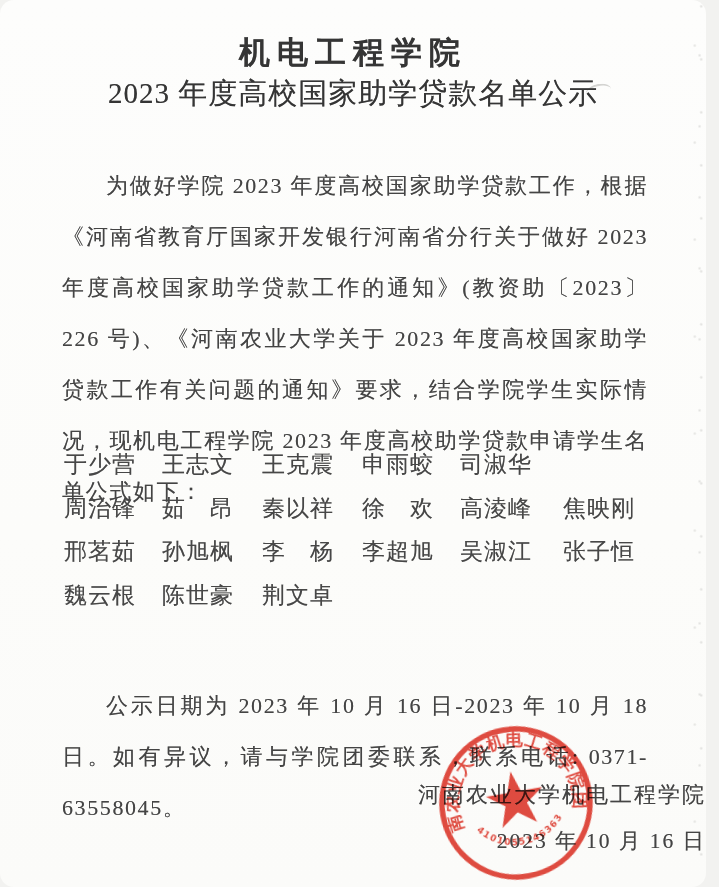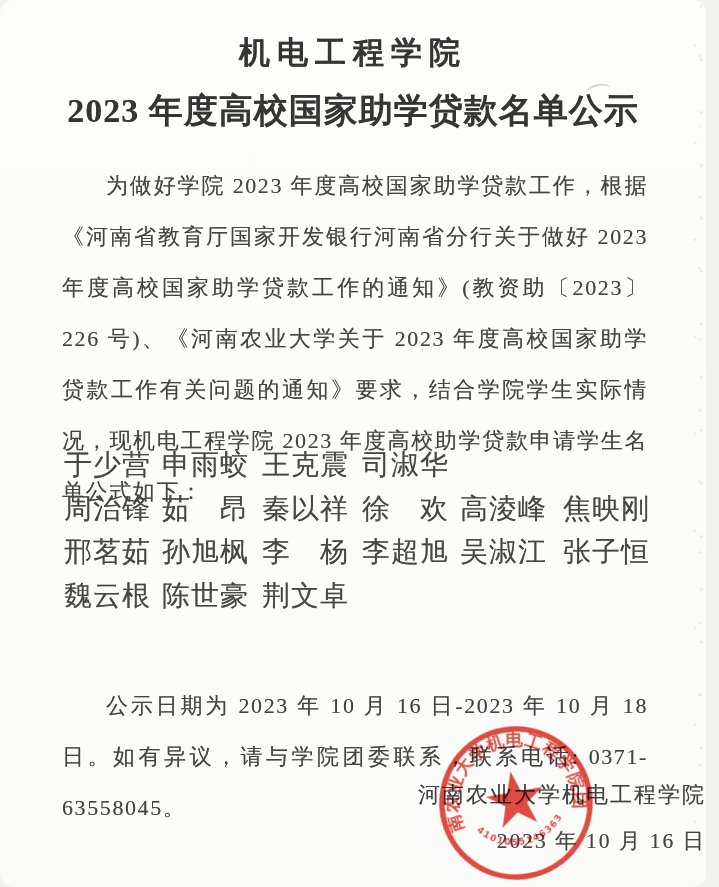--- a/index.html
+++ b/index.html
@@ -32,35 +32,34 @@
     position: absolute; top: 84px; left: 585px; width: 26px; height: 8px;
     border-top: 2px solid #b9b9b6; border-radius: 60% 40% 0 0 / 100% 60% 0 0;
     transform: rotate(-6deg); opacity: .6;
   }
   .title-block { position: absolute; top: 32px; left: 0; width: 100%; text-align: center; }
   .title-line1 {
     font-size: 31px; font-weight: 700; letter-spacing: 7px; color: #353535;
     text-shadow: 0 0 .5px rgba(60,60,60,.55);
   }
   .title-line2 {
-    margin-top: 14px;
-    font-size: 34px; font-weight: 700; letter-spacing: 1px; color: #353535;
+    font-size: 29px; font-weight: 400; letter-spacing: 1px; color: #353535;
     text-shadow: 0 0 .5px rgba(60,60,60,.55);
   }
   .para {
     position: absolute; left: 62px; right: 58px;
     font-size: 22px; line-height: 51px; letter-spacing: 1.6px;
     text-align: justify; text-indent: 2em; color: #444;
     text-shadow: 0 0 .4px rgba(70,70,70,.5);
   }
   .para1 { top: 160px; }
   .para2 { top: 680px; }
   .names {
     position: absolute; top: 443px; left: 64px; width: 600px;
-    font-size: 28px; color: #474747; letter-spacing: 1px;
+    font-size: 23px; color: #474747; letter-spacing: 1px;
     text-shadow: 0 0 .4px rgba(70,70,70,.5);
   }
   .name-row {
     display: grid;
     grid-template-columns: 98px 100px 100px 98px 103px auto;
     line-height: 43.5px;
   }
   .signature { position: absolute; left: 0; width: 100%; text-align: right; color: #444;
     text-shadow: 0 0 .4px rgba(70,70,70,.5); }
   .sign-org  { top: 780px; padding-right: 89px; font-size: 22px; letter-spacing: 2px; }
@@ -84,22 +83,23 @@
   <div class="title-block">
     <div class="title-line1">机电工程学院</div>
     <div class="title-line2">2023 年度高校国家助学贷款名单公示</div>
   </div>
 
   <div class="para para1">为做好学院 2023 年度高校国家助学贷款工作，根据《河南省教育厅国家开发银行河南省分行关于做好 2023 年度高校国家助学贷款工作的通知》(教资助〔2023〕226 号)、《河南农业大学关于 2023 年度高校国家助学贷款工作有关问题的通知》要求，结合学院学生实际情况，现机电工程学院 2023 年度高校助学贷款申请学生名单公式如下：</div>
 
   <div class="names">
     <div class="name-row">
       <span>于少营</span>
+      <span>王志文</span>
+      <span>王克震</span>
       <span>申雨蛟</span>
-      <span>王克震</span>
       <span>司淑华</span>
     </div>
     <div class="name-row">
       <span>周治锋</span>
       <span>茹　昂</span>
       <span>秦以祥</span>
       <span>徐　欢</span>
       <span>高淩峰</span>
       <span>焦映刚</span>
     </div>

